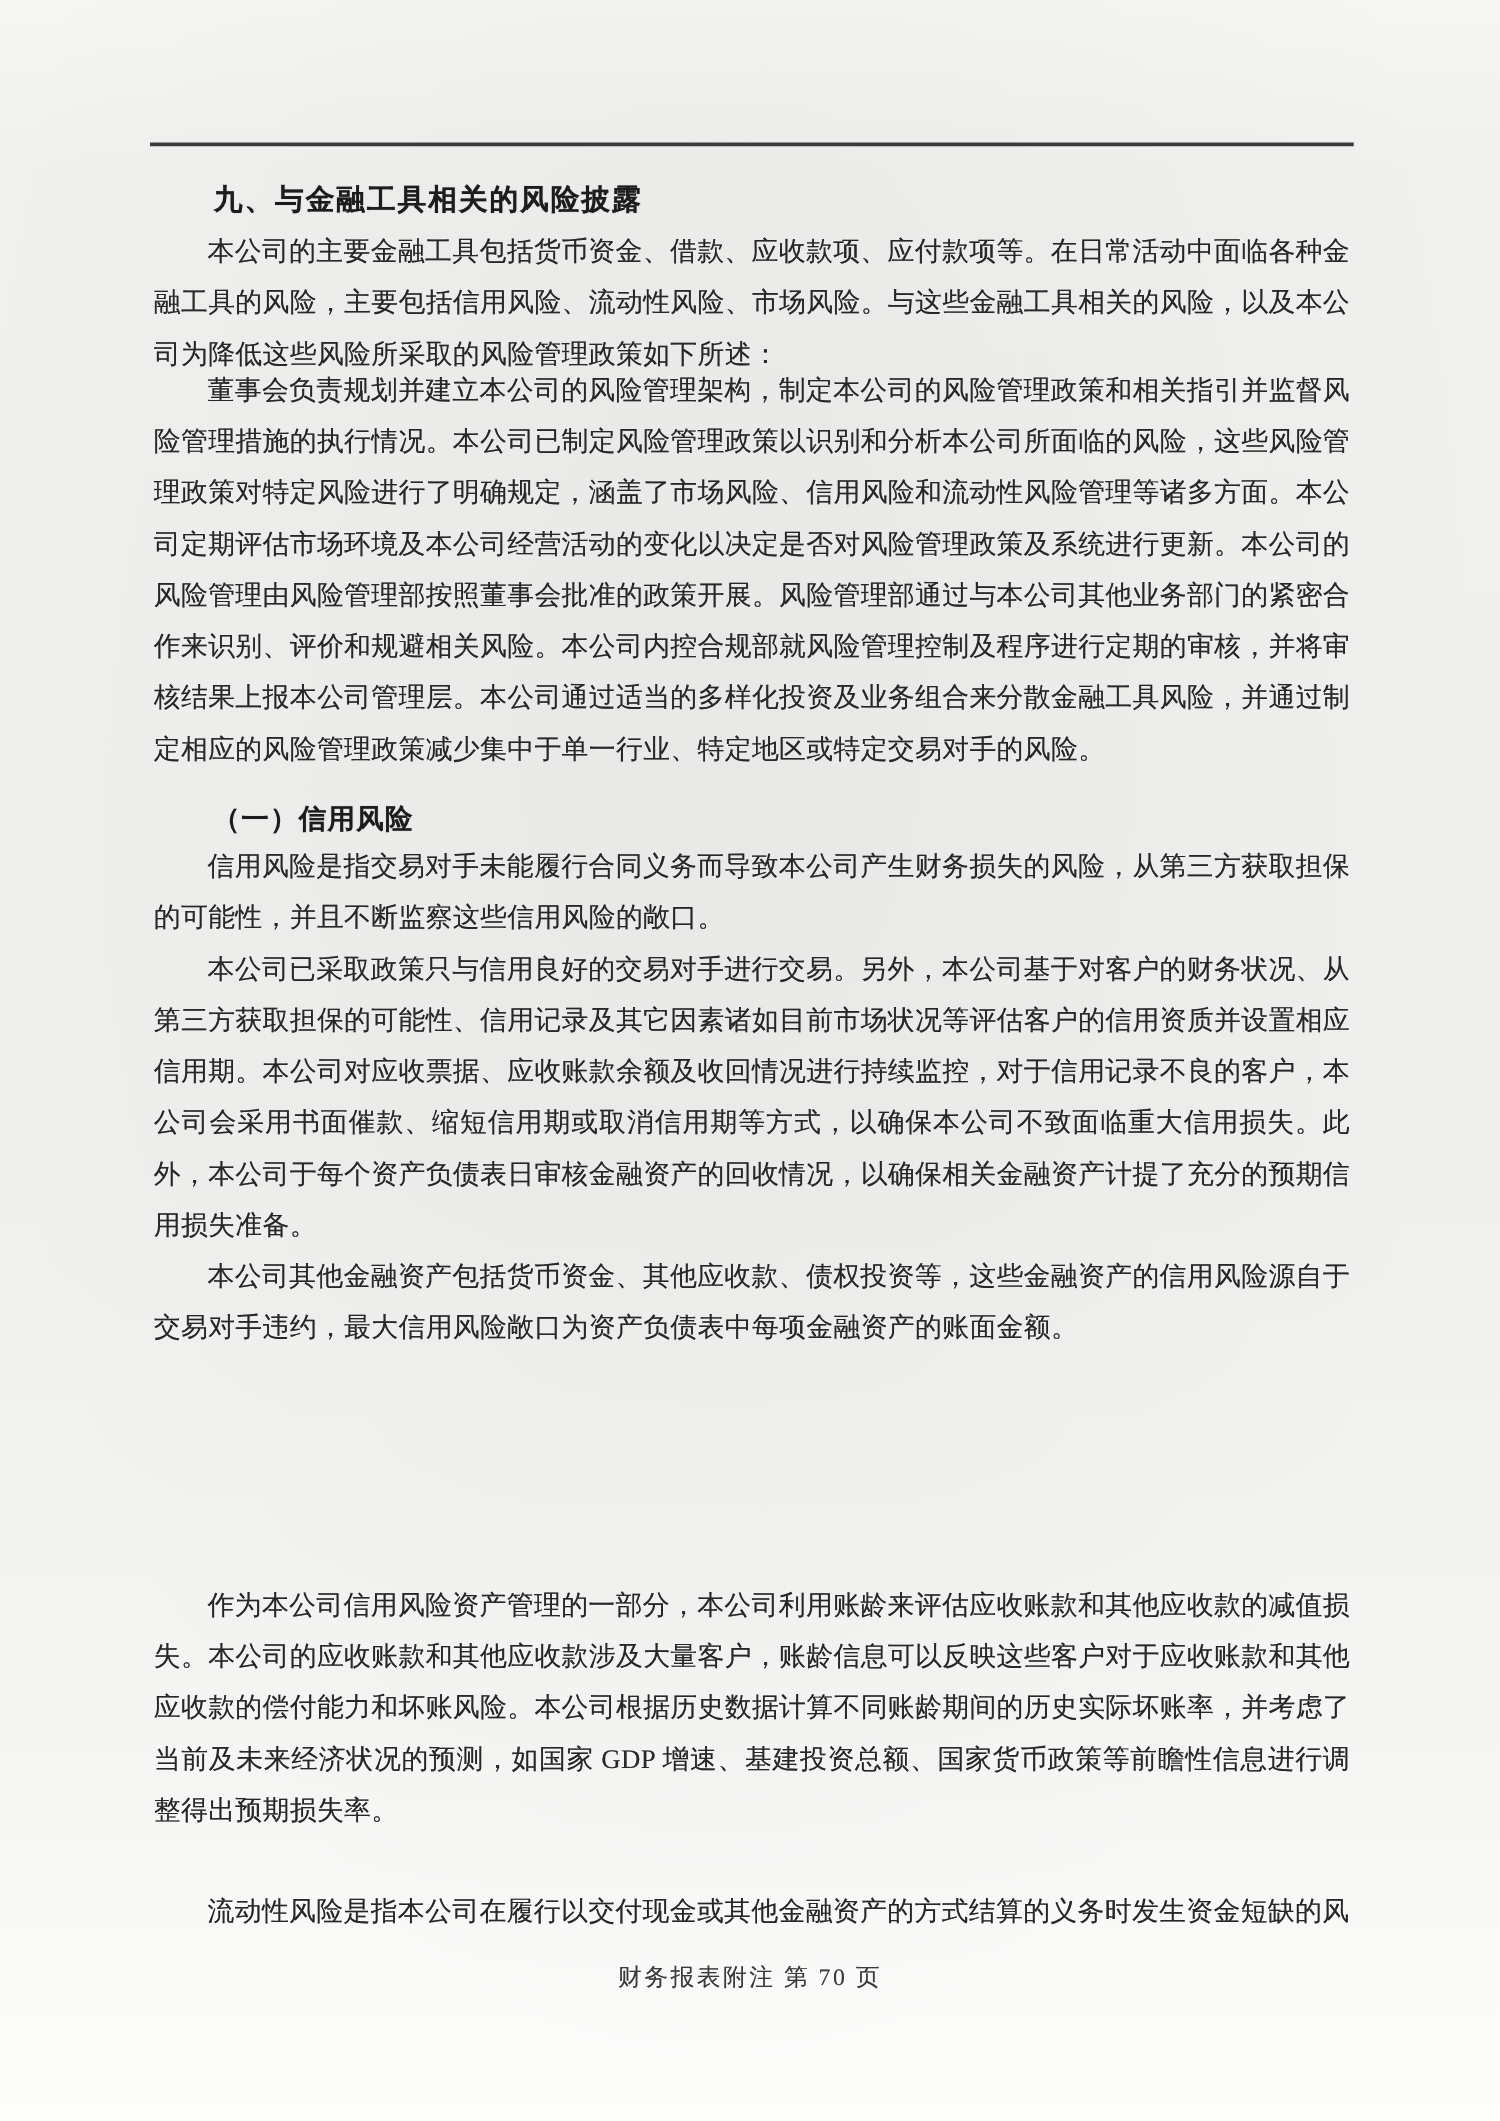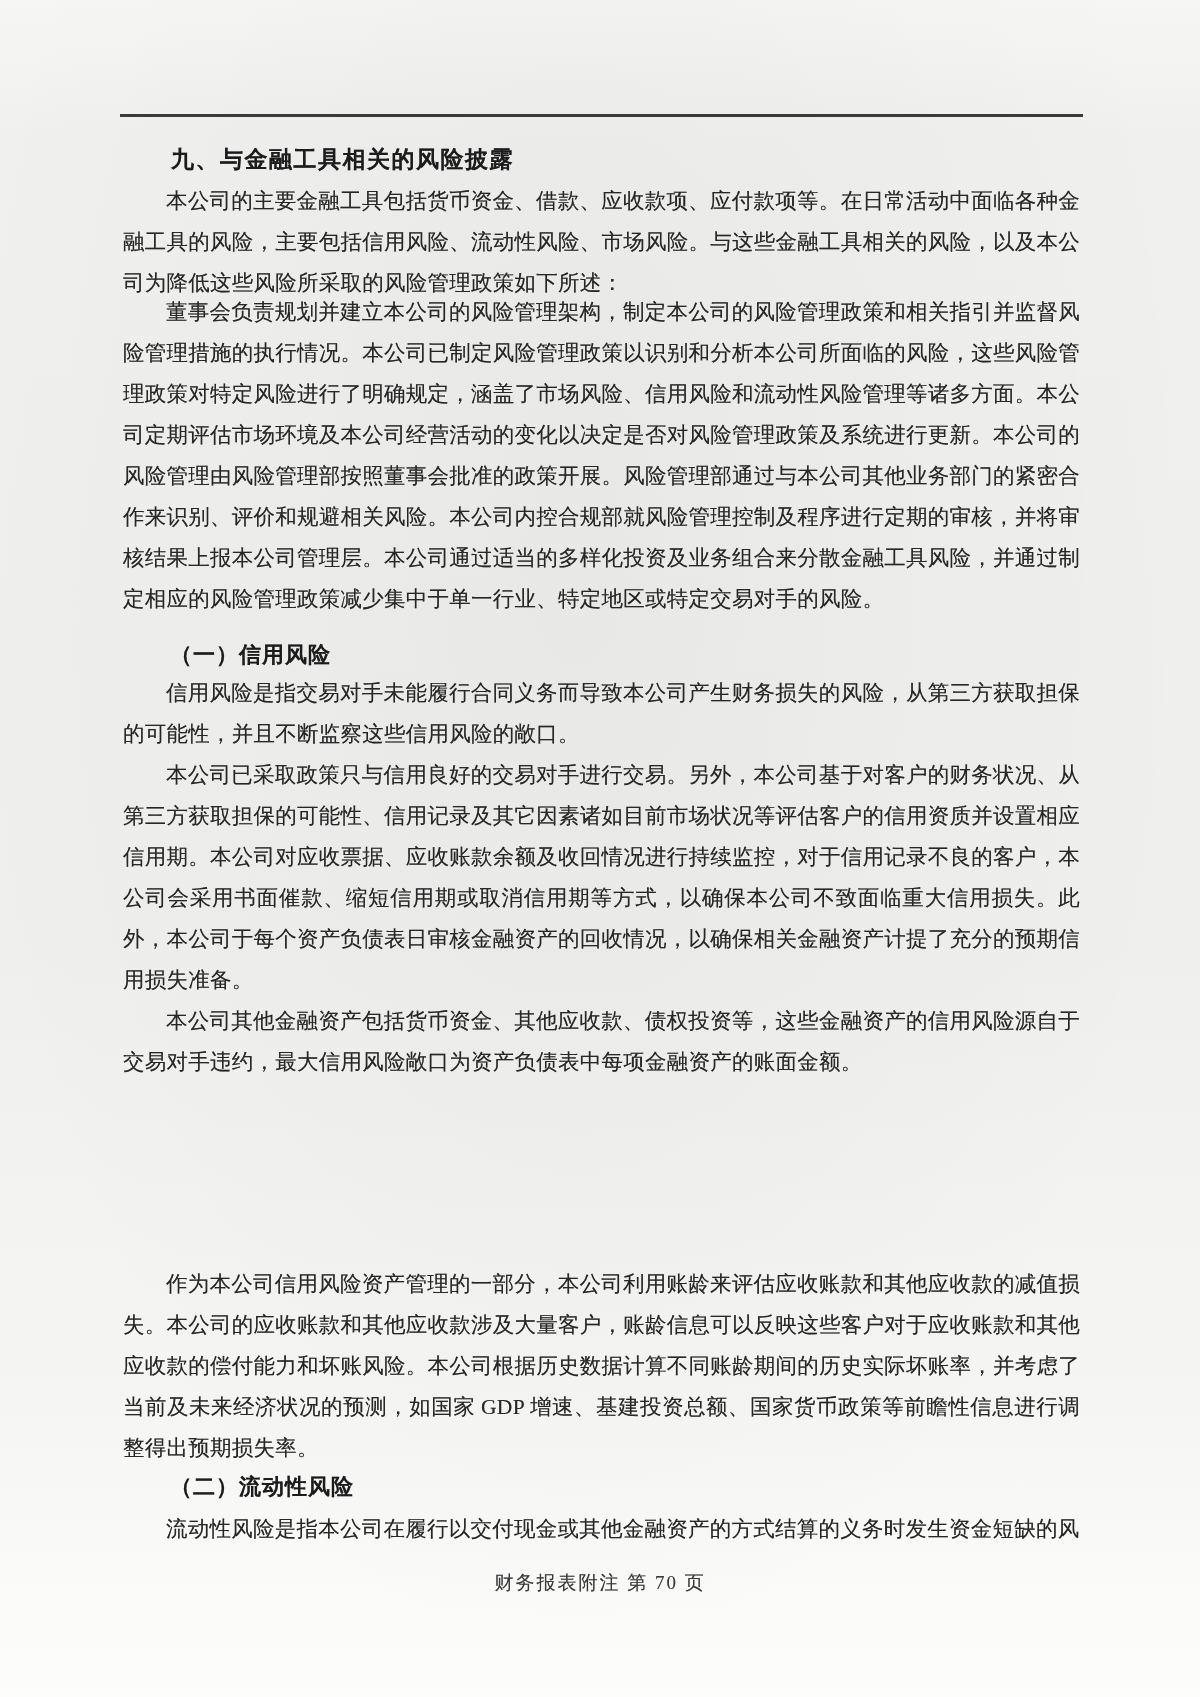--- a/index.html
+++ b/index.html
@@ -114,19 +114,18 @@
 
   <p class="para pos-p3">信用风险是指交易对手未能履行合同义务而导致本公司产生财务损失的风险，从第三方获取担保的可能性，并且不断监察这些信用风险的敞口。</p>
 
   <p class="para pos-p5">本公司其他金融资产包括货币资金、其他应收款、债权投资等，这些金融资产的信用风险源自于交易对手违约，最大信用风险敞口为资产负债表中每项金融资产的账面金额。</p>
 
   <p class="para pos-p4">本公司已采取政策只与信用良好的交易对手进行交易。另外，本公司基于对客户的财务状况、从第三方获取担保的可能性、信用记录及其它因素诸如目前市场状况等评估客户的信用资质并设置相应信用期。本公司对应收票据、应收账款余额及收回情况进行持续监控，对于信用记录不良的客户，本公司会采用书面催款、缩短信用期或取消信用期等方式，以确保本公司不致面临重大信用损失。此外，本公司于每个资产负债表日审核金融资产的回收情况，以确保相关金融资产计提了充分的预期信用损失准备。</p>
 
 
   <p class="para pos-p7">作为本公司信用风险资产管理的一部分，本公司利用账龄来评估应收账款和其他应收款的减值损失。本公司的应收账款和其他应收款涉及大量客户，账龄信息可以反映这些客户对于应收账款和其他应收款的偿付能力和坏账风险。本公司根据历史数据计算不同账龄期间的历史实际坏账率，并考虑了当前及未来经济状况的预测，如国家 GDP 增速、基建投资总额、国家货币政策等前瞻性信息进行调整得出预期损失率。</p>
 
-  <h2 class="sub-heading pos-h-liquidity">（二）流动性风险</h2>
 
   <p class="para pos-p8">流动性风险是指本公司在履行以交付现金或其他金融资产的方式结算的义务时发生资金短缺的风</p>
 
   <div class="page-footer">财务报表附注 第 70 页</div>
 
 </div>
 
 </body></html>

